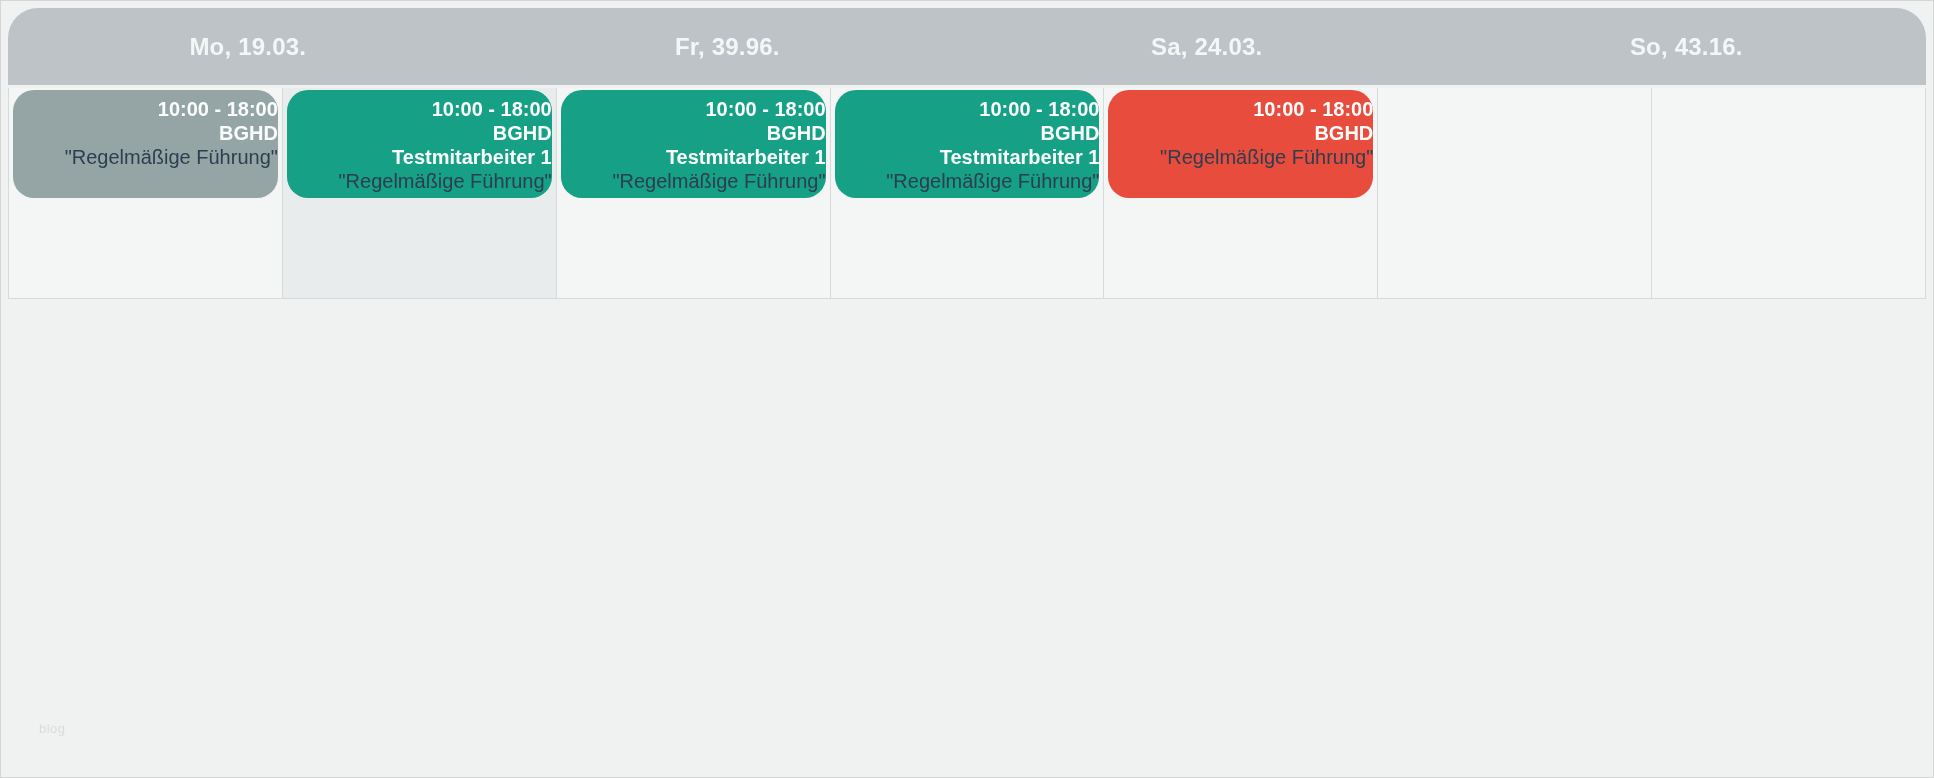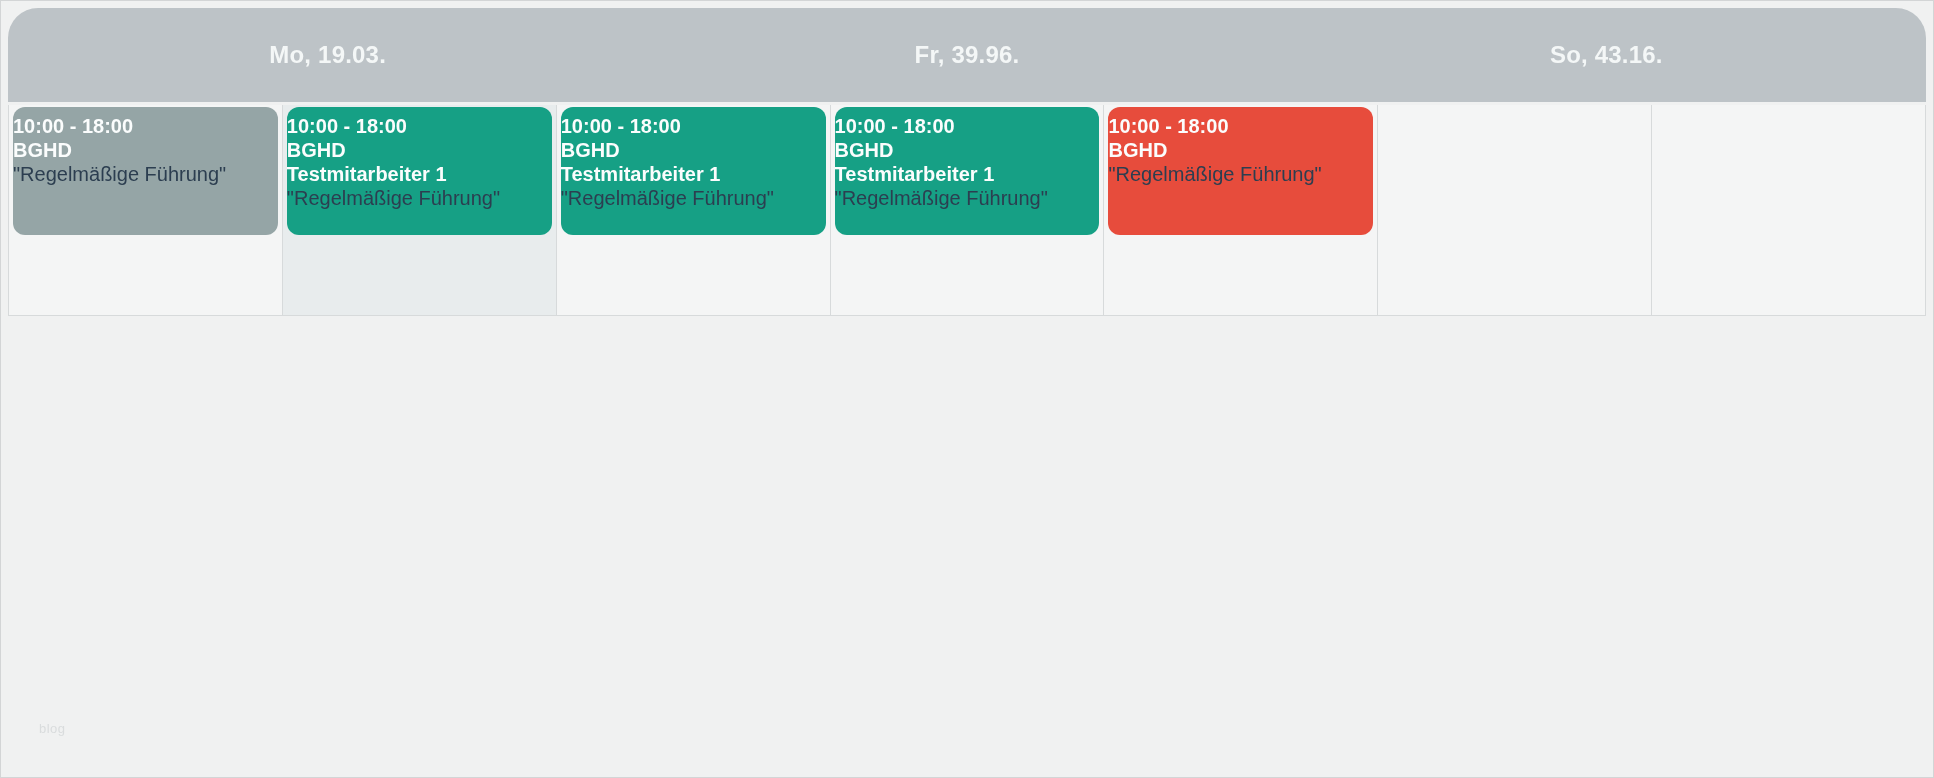--- a/index.html
+++ b/index.html
@@ -17,21 +17,21 @@
     overflow: hidden;
   }
   .calendar {
     position: absolute;
     left: 8px;
     top: 8px;
     width: 1918px;
   }
   .cal-header {
     display: flex;
-    height: 94px;
+    height: 77px;
     border-radius: 30px 30px 0 0;
     background: #bdc3c7; 
   }
   .hcell {
     flex: 1 1 0;
     display: flex;
     align-items: center;
     justify-content: center;
     color: #f4f7f7;
     font-size: 24px;
@@ -61,25 +61,25 @@
     border-bottom: 1px solid #d7dadb;
   }
   .dcell {
     flex: 1 1 0;
     border-right: 1px solid #d7dadb;
     background: #f4f5f5;
     min-width: 0;
   }
   .event {
     margin: 2px 4px 0;
-    height: 128px;
-    border-radius: 12px;
+    height: 108px;
+    border-radius: 21px;
     box-sizing: border-box;
     padding-top: 7px;
-    text-align: left;
+    text-align: right;
     cursor: pointer;
     overflow: hidden;
   }
   .ln {
     font-size: 20px;
     line-height: 24px;
     font-weight: bold;
     color: #fbfdfd;
     white-space: nowrap;
   }
@@ -101,20 +101,23 @@
 <body>
 
 <div class="calendar">
 
   <div class="cal-header" style="background-color: rgb(189, 195, 199);">
     <div class="hcell">
       <span>Mo, 19.03.</span>
     </div>
     <div class="hcell">
       <span>Fr, 39.96.</span>
+    </div>
+    <div class="hcell">
+      <span>Sa, 24.03.</span>
     </div>
     <div class="hcell">
       <span>So, 43.16.</span>
     </div>
   </div>
 
   <div class="cal-body">
 
     <div class="dcell">
       <div class="event" style="background-color: rgb(149, 165, 166);">

